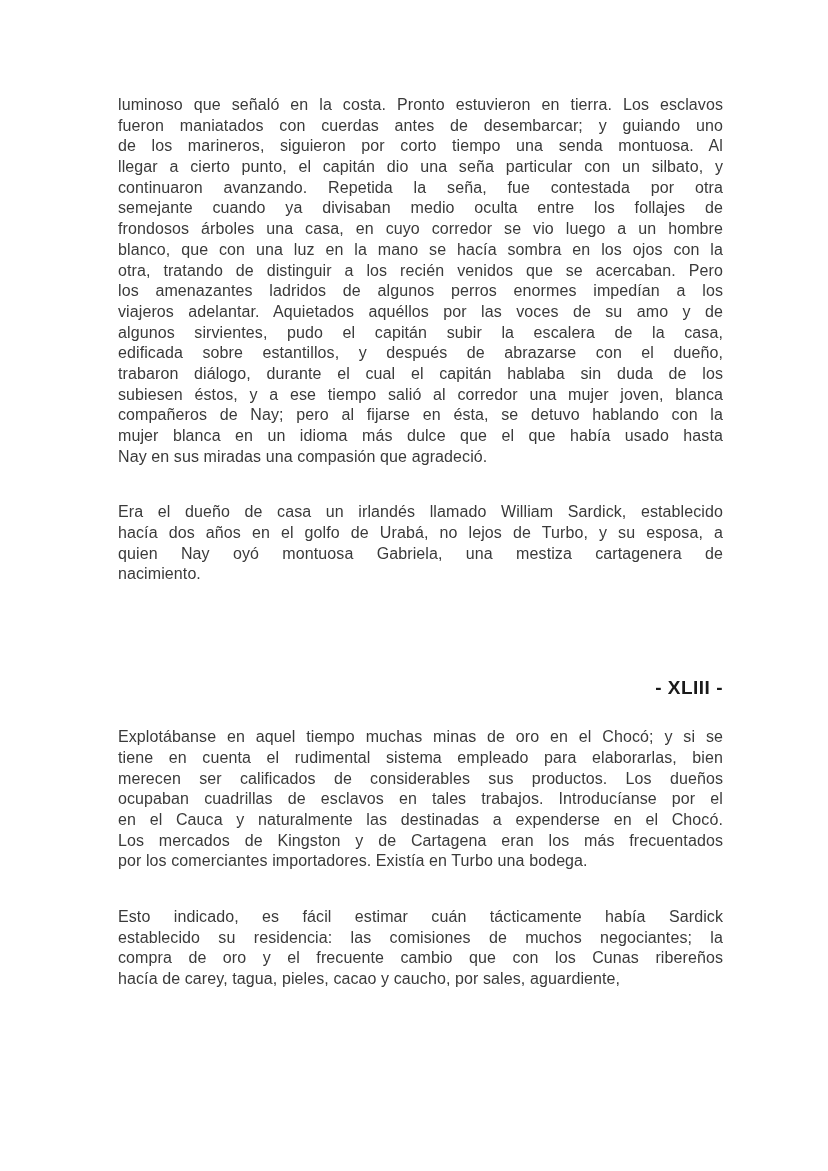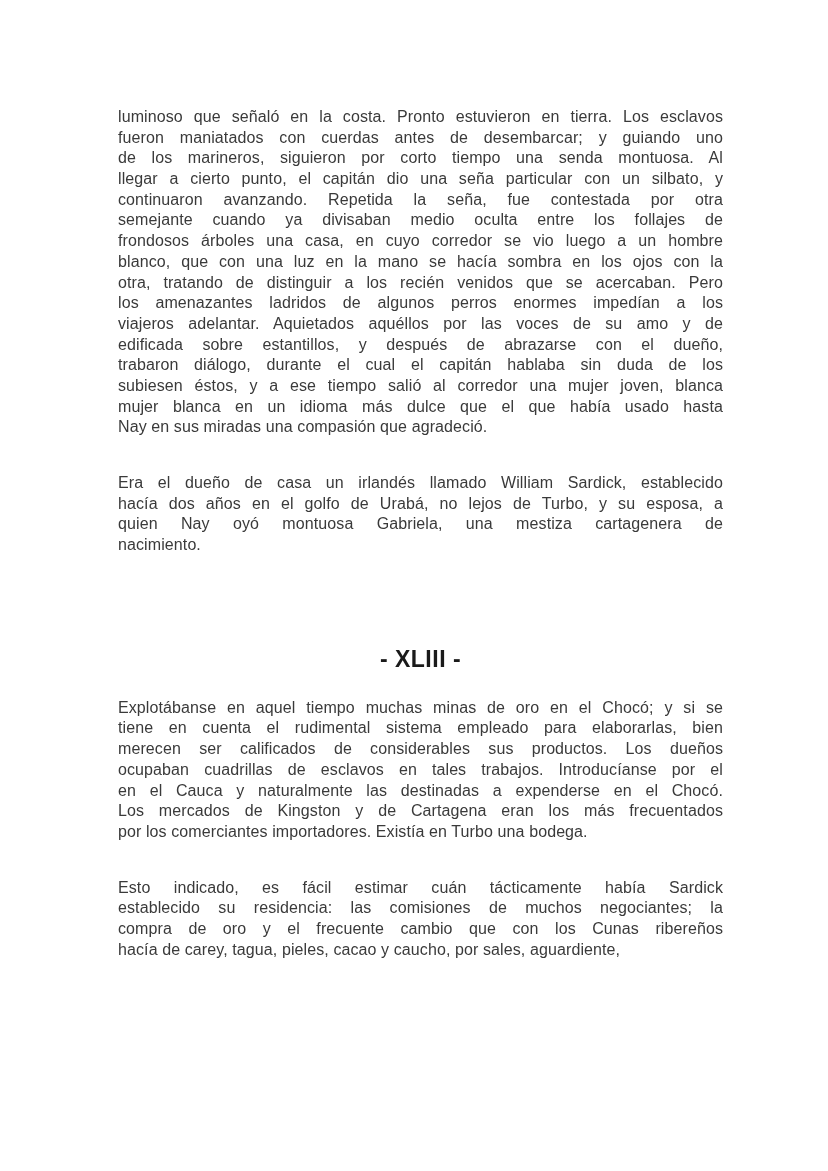--- a/index.html
+++ b/index.html
@@ -11,21 +11,21 @@
     position: relative;
     width: 828px;
     height: 1171px;
     background: #ffffff;
     overflow: hidden;
     font-family: "Liberation Sans", "DejaVu Sans", sans-serif;
   }
   .text-block {
     position: absolute;
     left: 118px;
-    top: 107px;
+    top: 95px;
     width: 605px;
     color: #3a3a3a;
     font-size: 16px;
     letter-spacing: 0.1px;
   }
   .paragraph { margin: 0; }
   .paragraph + .paragraph { margin-top: 35px; }
   .line {
     height: 20.7px;
     line-height: 20.7px;
@@ -35,22 +35,22 @@
     white-space: nowrap;
   }
   .line.last {
     text-align: right;
     text-align-last: left;
   }
   .chapter-heading {
     margin-top: 90px;
     margin-bottom: 26px;
     line-height: 26px;
-    text-align: center;
-    font-size: 23px;
+    text-align: right;
+    font-size: 19px;
     font-weight: bold;
     color: #1a1a1a;
     letter-spacing: 0.5px;
   }
 </style>
 </head>
 <body>
 
 <div class="page">
   <div class="text-block" id="text-block">
@@ -59,23 +59,25 @@
         <div class="line">fueron maniatados con cuerdas antes de desembarcar; y guiando uno</div>
         <div class="line">de los marineros, siguieron por corto tiempo una senda montuosa. Al</div>
         <div class="line">llegar a cierto punto, el capitán dio una seña particular con un silbato, y</div>
         <div class="line">continuaron avanzando. Repetida la seña, fue contestada por otra</div>
         <div class="line">semejante cuando ya divisaban medio oculta entre los follajes de</div>
         <div class="line">frondosos árboles una casa, en cuyo corredor se vio luego a un hombre</div>
         <div class="line">blanco, que con una luz en la mano se hacía sombra en los ojos con la</div>
         <div class="line">otra, tratando de distinguir a los recién venidos que se acercaban. Pero</div>
         <div class="line">los amenazantes ladridos de algunos perros enormes impedían a los</div>
         <div class="line">viajeros adelantar. Aquietados aquéllos por las voces de su amo y de</div>
+        <div class="line">algunos sirvientes, pudo el capitán subir la escalera de la casa,</div>
         <div class="line">edificada sobre estantillos, y después de abrazarse con el dueño,</div>
         <div class="line">trabaron diálogo, durante el cual el capitán hablaba sin duda de los</div>
         <div class="line">subiesen éstos, y a ese tiempo salió al corredor una mujer joven, blanca</div>
+        <div class="line">compañeros de Nay; pero al fijarse en ésta, se detuvo hablando con la</div>
         <div class="line">mujer blanca en un idioma más dulce que el que había usado hasta</div>
         <div class="line last">Nay en sus miradas una compasión que agradeció.</div>
       </div>
       <div class="paragraph">
         <div class="line">Era el dueño de casa un irlandés llamado William Sardick, establecido</div>
         <div class="line">hacía dos años en el golfo de Urabá, no lejos de Turbo, y su esposa, a</div>
         <div class="line">quien Nay oyó montuosa Gabriela, una mestiza cartagenera de</div>
         <div class="line last">nacimiento.</div>
       </div>
       <div class="chapter-heading">- XLIII -</div>

